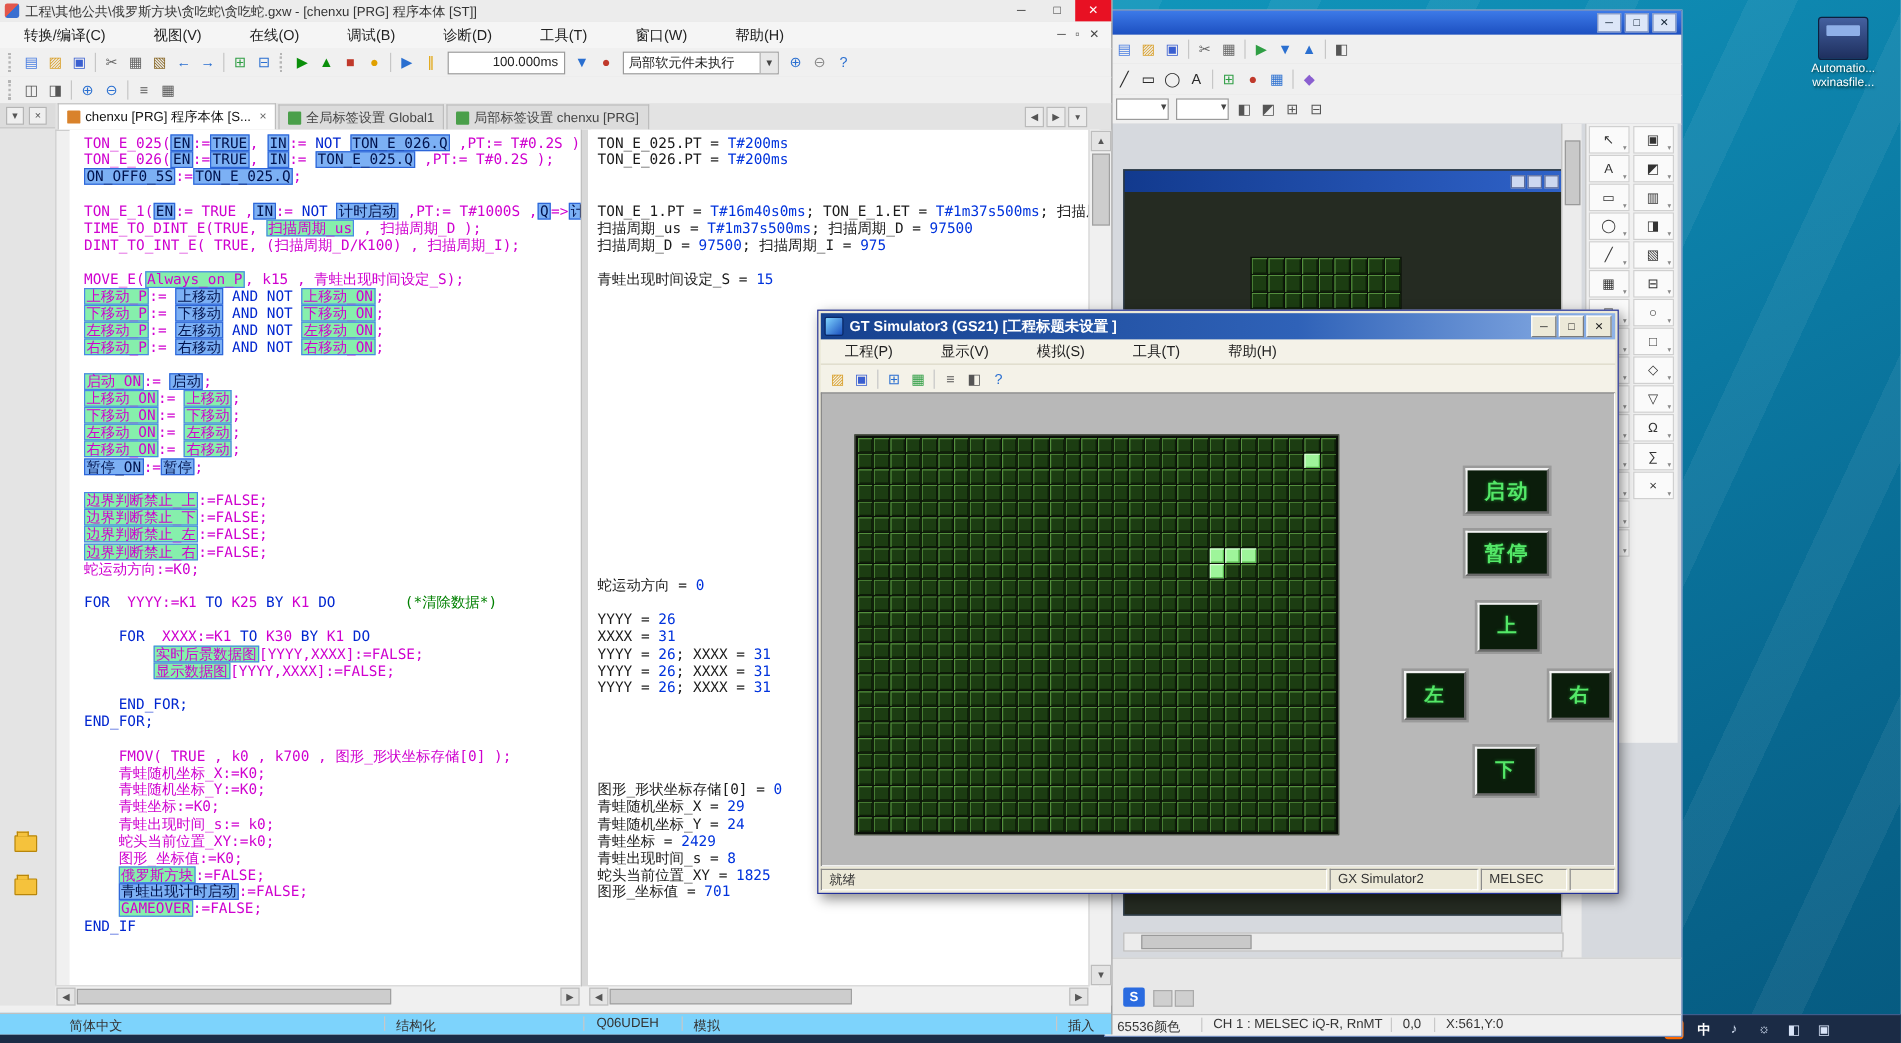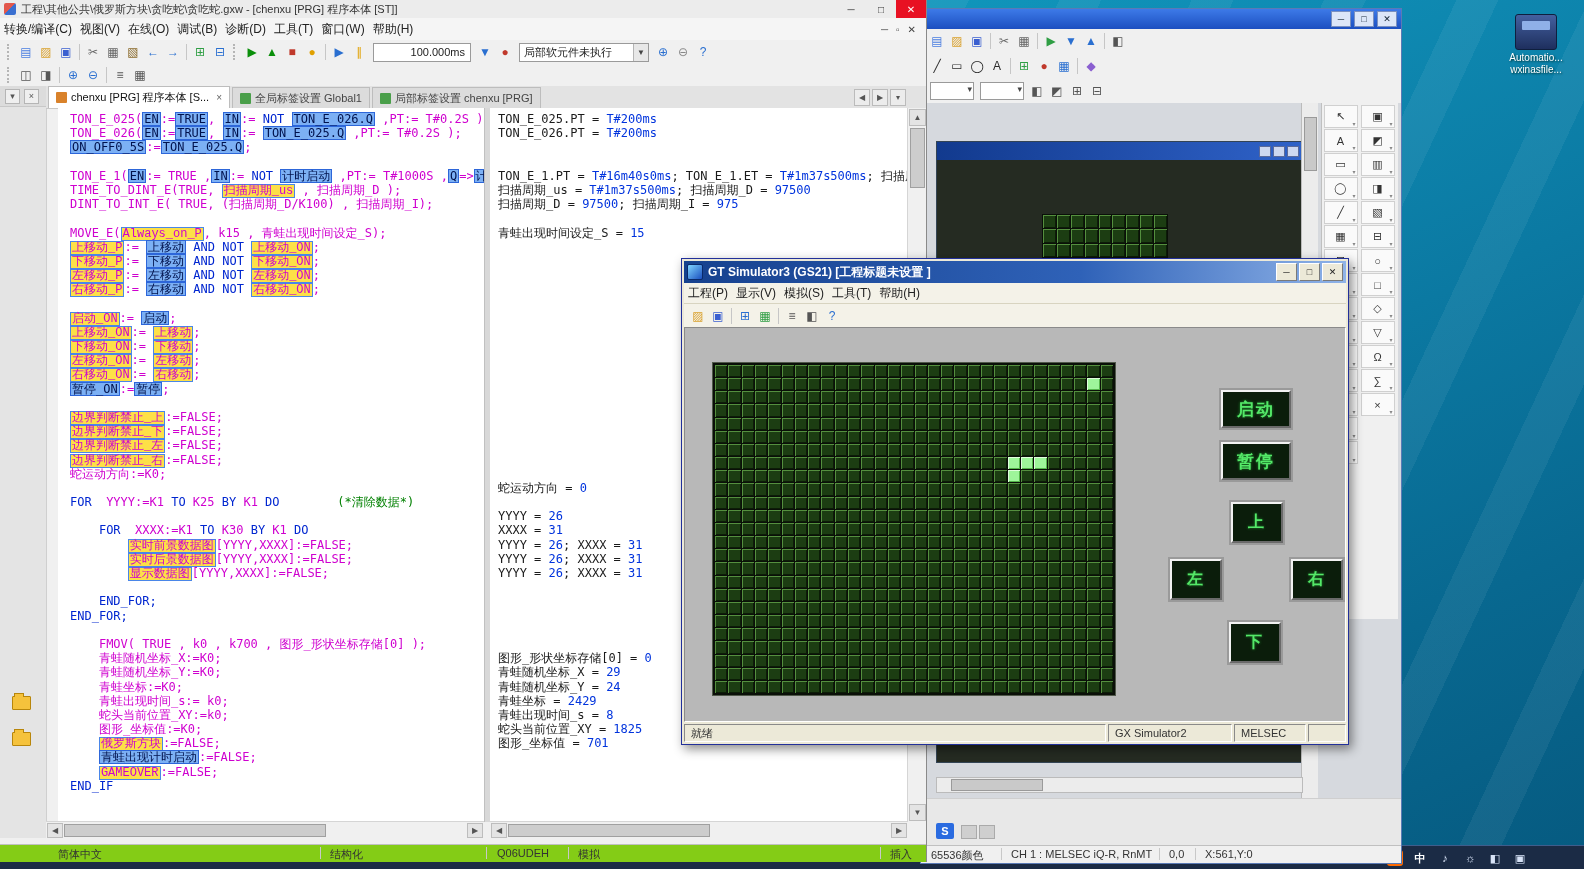--- a/index.html
+++ b/index.html
@@ -17,21 +17,21 @@
   
   #taskbar{position:absolute;left:0;top:845px;width:1584px;height:24px;background:#1b2b45;border-top:1px solid #3f5d8c;z-index:1;}
   #taskbar .tray{position:absolute;right:56px;top:3px;display:flex;gap:9px;align-items:center;height:18px;}
   .tray-ic{width:16px;height:16px;display:flex;align-items:center;justify-content:center;
     font-size:11px;font-weight:bold;border-radius:3px;}
   
   .tb-icon{width:18px;height:18px;display:inline-flex;align-items:center;justify-content:center;
     font-size:12px;flex:0 0 auto;border:1px solid transparent;border-radius:2px;}
   .tb-sep{width:1px;height:16px;background:#c6c6c6;margin:0 3px;flex:0 0 auto;}
   .tb-grip{width:4px;height:16px;border-left:2px dotted #b5b5b5;margin:0 3px;flex:0 0 auto;}
-  .menu-item{padding:3px 4px;cursor:default;}
+  .menu-item{padding:3px 20px;cursor:default;}
   
   #designer{position:absolute;left:920px;top:8px;width:480px;height:854px;background:#ebebeb;
     border:1px solid #5a7ab5;z-index:2;}
   .dz-titlebar{position:absolute;left:0;top:0;right:0;height:20px;
     background:linear-gradient(180deg,#3d7ae8,#1c4fc0);display:flex;align-items:center;justify-content:flex-end;padding-right:4px;gap:3px;}
   .dz-titlebar .wbtn{width:18px;height:14px;background:#dce6f8;border:1px solid #7a90c0;color:#123;
     font-size:9px;display:flex;align-items:center;justify-content:center;}
   .dz-row{position:absolute;left:0;right:0;display:flex;align-items:center;padding-left:6px;background:#f0f0f0;border-bottom:1px solid #dcdcdc;}
   .dz-row-a{top:20px;height:24px;}
   .dz-row-b{top:44px;height:26px;}
@@ -88,28 +88,28 @@
   .tab-close{font-size:10px;color:#666;margin-left:3px;}
   .tab-arrows{position:absolute;right:20px;top:3px;display:flex;gap:2px;}
   .tab-arrows span{width:14px;height:15px;border:1px solid #bbb;background:#ececec;display:flex;align-items:center;justify-content:center;font-size:8px;color:#555;}
   .pane{position:absolute;top:22px;bottom:16px;background:#fff;overflow:hidden;}
   .pane-left{left:58px;width:438px;padding:4px 0 0 12px;}
   .pane-divider{position:absolute;left:484px;top:22px;bottom:16px;width:6px;background:#d8d8d8;border-left:1px solid #c0c0c0;border-right:1px solid #c0c0c0;}
   .pane-right{left:490px;width:418px;padding:4px 0 0 8px;border-right:1px solid #d0d0d0;}
   .code-line{height:14.2px;line-height:14.2px;font-size:12px;white-space:pre;font-family:"DejaVu Sans Mono","Liberation Mono",monospace;}
   .seg-v{color:#cf00cf;} .seg-k{color:#0026d0;} .seg-p{color:#1a1a1a;} .seg-g{color:#008000;} .seg-b{color:#0033dd;}
   .seg-h{background:#7cb0f4;color:#00124d;border:1px solid #2d66d9;padding:0 1px;display:inline-block;height:12px;line-height:12px;}
-  .seg-x{background:#fde047;color:#cf00cf;border:1px solid #4a86e8;padding:0 1px;display:inline-block;height:12px;line-height:12px;font-family:Liberation Mono, monospace;}
+  .seg-x{background:#86efac;color:#cf00cf;border:1px solid #4a86e8;padding:0 1px;display:inline-block;height:12px;line-height:12px;}
   .vscroll{position:absolute;right:0;top:22px;bottom:16px;width:18px;background:#f0f0f0;border-left:1px solid #d5d5d5;}
   .vscroll .arr{position:absolute;left:1px;width:15px;height:15px;background:#e4e4e4;border:1px solid #bdbdbd;font-size:8px;display:flex;align-items:center;justify-content:center;color:#555;}
   .vscroll .thumb{position:absolute;left:2px;top:20px;width:13px;height:58px;background:#cdcdcd;border:1px solid #a0a0a0;}
   .hscroll{position:absolute;bottom:0;height:16px;background:#f0f0f0;border-top:1px solid #d5d5d5;}
   .hscroll .arr{position:absolute;top:1px;width:14px;height:13px;background:#e4e4e4;border:1px solid #bdbdbd;font-size:8px;display:flex;align-items:center;justify-content:center;color:#555;}
   .hscroll .thumb{position:absolute;top:2px;height:11px;background:#cdcdcd;border:1px solid #a0a0a0;}
-  .gx-statusbar{position:absolute;left:0;right:0;bottom:0;height:17px;background:#84cc16;border-top:1px solid #c0c0c0;font-size:11px;color:#333;}
+  .gx-statusbar{position:absolute;left:0;right:0;bottom:0;height:17px;background:#7dd3fc;border-top:1px solid #c0c0c0;font-size:11px;color:#333;}
   .gx-statusbar span{position:absolute;top:2px;white-space:nowrap;}
   .gx-statusbar .sep{position:absolute;top:2px;width:1px;height:12px;background:#c8c8c8;}
   
   #simwin{position:absolute;left:681px;top:258px;width:668px;height:487px;background:#ece9d8;
     border:1px solid #22309a;box-shadow:3px 4px 10px rgba(0,0,0,.45);z-index:4;padding:2px;box-sizing:border-box;}
   .sim-titlebar{height:22px;background:linear-gradient(90deg,#16418e,#2f62b8 60%,#8fb3e8);display:flex;align-items:center;padding:0 3px;}
   .sim-title-icon{width:14px;height:14px;background:linear-gradient(135deg,#7fd4ff,#1a4fbf);border:1px solid #0a2a6a;margin-right:5px;border-radius:2px;}
   .sim-title-text{color:#fff;font-weight:bold;font-size:12px;white-space:nowrap;flex:1;}
   .sim-cap{display:flex;gap:2px;}
   .sim-cap .wbtn{width:19px;height:16px;background:#ece9d8;border:1px solid;border-color:#fff #7a7a7a #7a7a7a #fff;font-size:9px;display:flex;align-items:center;justify-content:center;color:#222;}
@@ -434,21 +434,20 @@
           <div class="code-line">&nbsp;</div>
           <div class="code-line"><span class="seg-x">边界判断禁止_上</span><span class="seg-v">:=FALSE;</span></div>
           <div class="code-line"><span class="seg-x">边界判断禁止_下</span><span class="seg-v">:=FALSE;</span></div>
           <div class="code-line"><span class="seg-x">边界判断禁止_左</span><span class="seg-v">:=FALSE;</span></div>
           <div class="code-line"><span class="seg-x">边界判断禁止_右</span><span class="seg-v">:=FALSE;</span></div>
           <div class="code-line"><span class="seg-v">蛇运动方向:=K0;</span></div>
           <div class="code-line">&nbsp;</div>
           <div class="code-line"><span class="seg-k">FOR</span><span class="seg-v">  YYYY:=K1 </span><span class="seg-k">TO</span><span class="seg-v"> K25 </span><span class="seg-k">BY</span><span class="seg-v"> K1 </span><span class="seg-k">DO</span><span class="seg-p">        </span><span class="seg-g">(*清除数据*)</span></div>
           <div class="code-line">&nbsp;</div>
           <div class="code-line"><span class="seg-p">    </span><span class="seg-k">FOR</span><span class="seg-v">  XXXX:=K1 </span><span class="seg-k">TO</span><span class="seg-v"> K30 </span><span class="seg-k">BY</span><span class="seg-v"> K1 </span><span class="seg-k">DO</span></div>
-          <div class="code-line"><span class="seg-p">        </span><span class="seg-x">实时前景数据图</span><span class="seg-v">[YYYY,XXXX]:=FALSE;</span></div>
           <div class="code-line"><span class="seg-p">        </span><span class="seg-x">实时后景数据图</span><span class="seg-v">[YYYY,XXXX]:=FALSE;</span></div>
           <div class="code-line"><span class="seg-p">        </span><span class="seg-x">显示数据图</span><span class="seg-v">[YYYY,XXXX]:=FALSE;</span></div>
           <div class="code-line">&nbsp;</div>
           <div class="code-line"><span class="seg-p">    </span><span class="seg-k">END_FOR;</span></div>
           <div class="code-line"><span class="seg-k">END_FOR;</span></div>
           <div class="code-line">&nbsp;</div>
           <div class="code-line"><span class="seg-p">    </span><span class="seg-v">FMOV( TRUE , k0 , k700 , 图形_形状坐标存储[0] );</span></div>
           <div class="code-line"><span class="seg-p">    </span><span class="seg-v">青蛙随机坐标_X:=K0;</span></div>
           <div class="code-line"><span class="seg-p">    </span><span class="seg-v">青蛙随机坐标_Y:=K0;</span></div>
           <div class="code-line"><span class="seg-p">    </span><span class="seg-v">青蛙坐标:=K0;</span></div>

